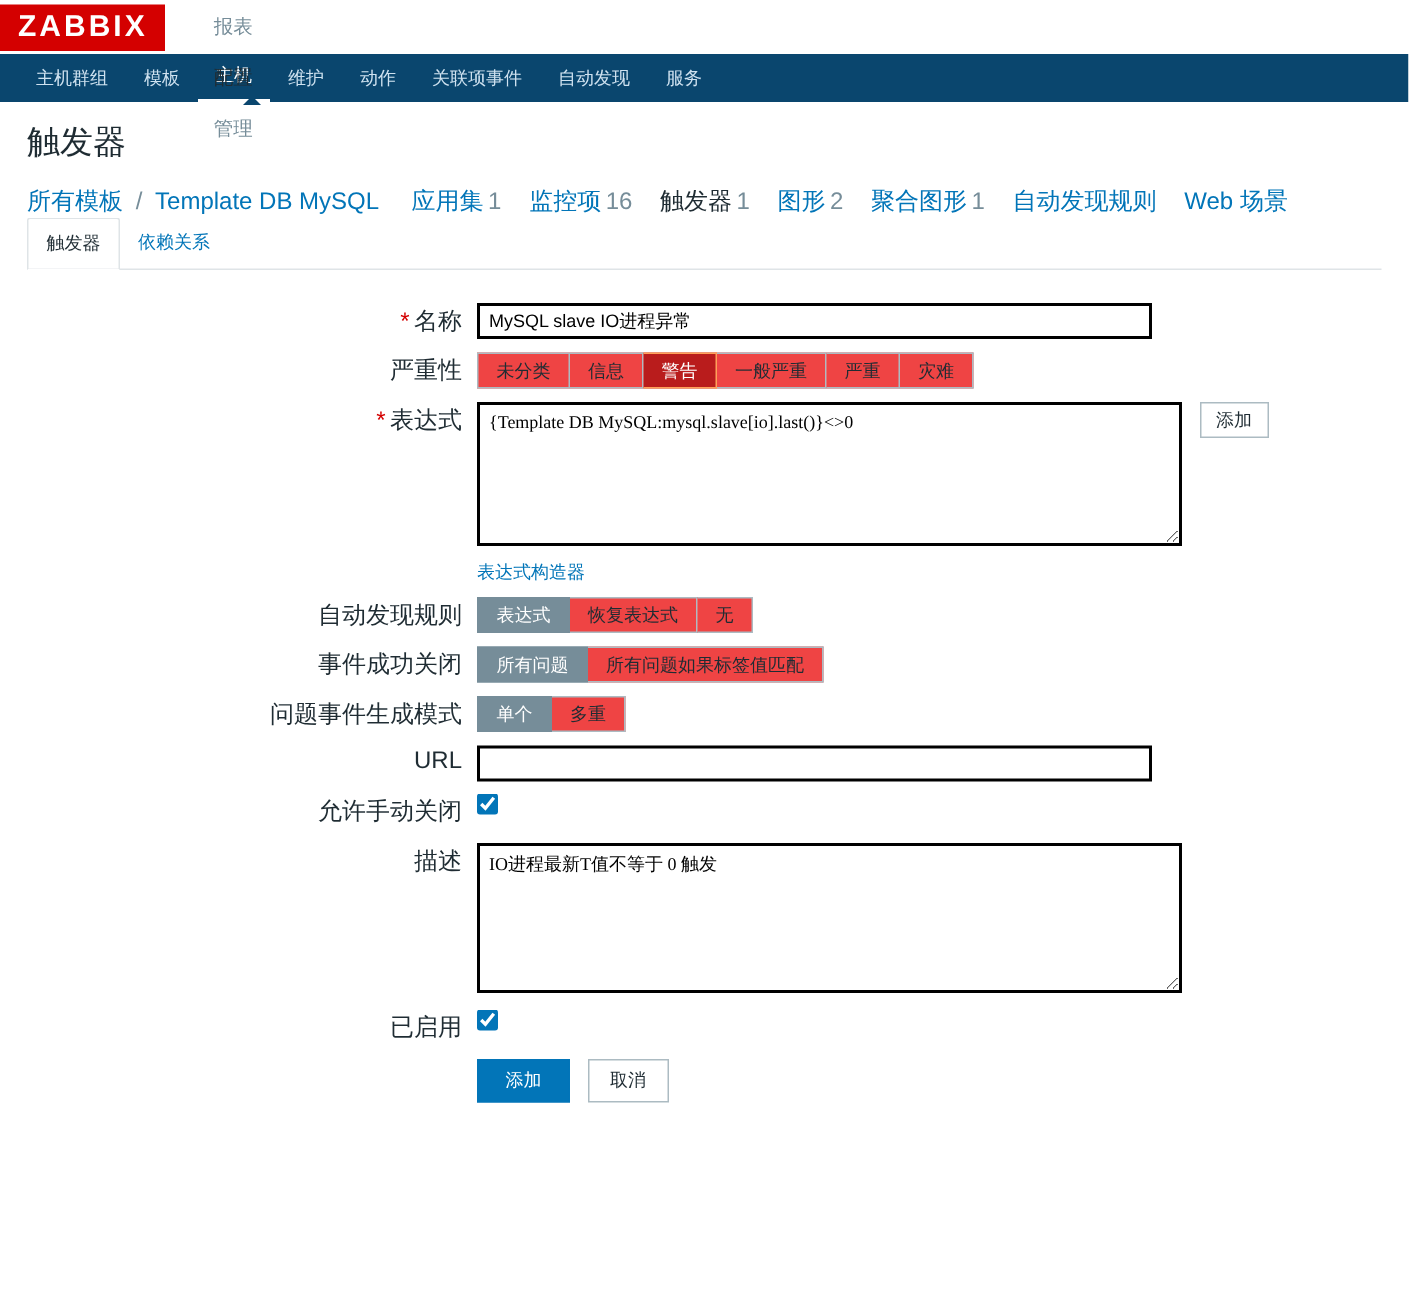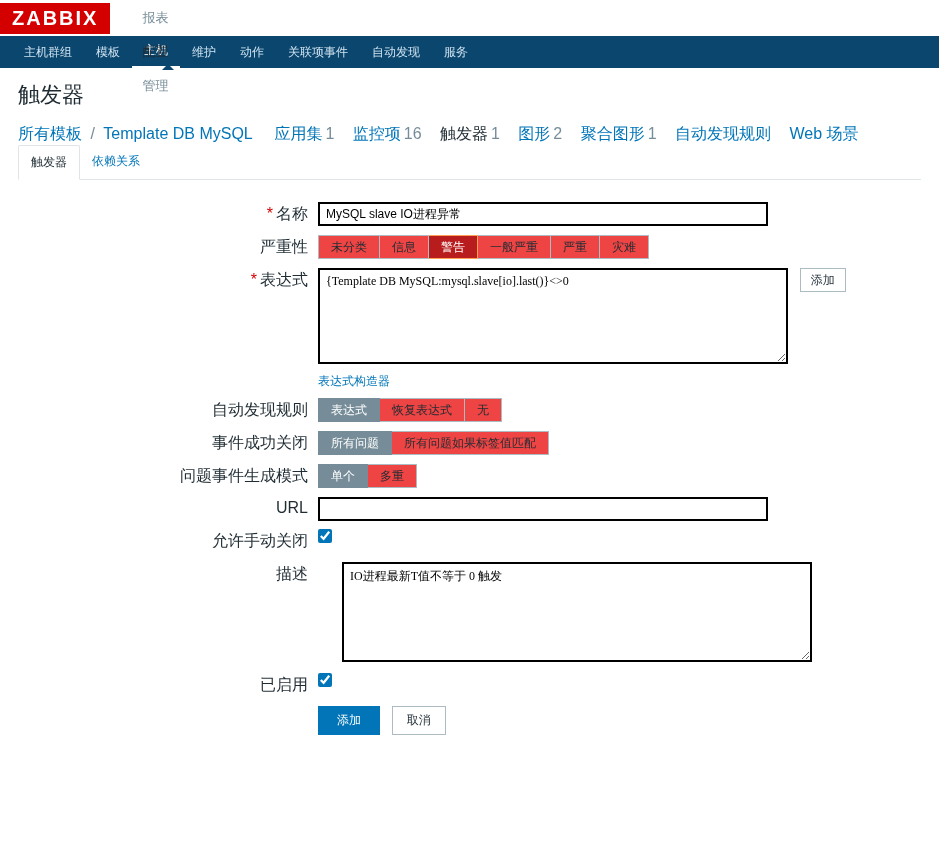--- a/index.html
+++ b/index.html
@@ -39,21 +39,21 @@
 .form { display: table; }
 .form-row { display: table-row; }
 .form-label { display: table-cell; text-align: right; padding: 6px 10px 6px 0; width: 300px; color: #1f2c33; vertical-align: top; font-size: 16px; }
 .form-label .req { color: #d40000; margin-right: 3px; }
 .form-field { display: table-cell; padding: 4px 0; vertical-align: top; }
 
 input[type=text], textarea { border: 2px solid #000000; padding: 4px 6px; font-size: 12px; font-family: inherit; }
 input[type=text] { height: 24px; width: 450px; }
 textarea { width: 470px; resize: both; font-family: Liberation Serif, serif; }
 textarea.expr { height: 96px; }
-textarea.desc { height: 100px; margin-left: 24px; }
+textarea.desc { height: 100px; }
 
 .btn { display: inline-block; border: 1px solid #acbbc2; background: #fff; padding: 3px 10px; font-size: 12px; cursor: pointer; color: #1f2c33; height: 24px; line-height: 16px; }
 .btn-add-side { margin-left: 8px; vertical-align: top; }
 
 .seg { display: inline-flex; }
 .seg .opt { border: 1px solid #acbbc2; background: #ef4444; padding: 3px 12px; font-size: 12px; cursor: pointer; height: 24px; line-height: 16px; border-left: none; }
 .seg .opt:first-child { border-left: 1px solid #acbbc2; }
 .seg .opt.sel { background: #768d99; color: #fff; border-color: #768d99; }
 .seg .opt.warn { background: #b91c1c; color: #fff; border-color: #ffa059; }
 

